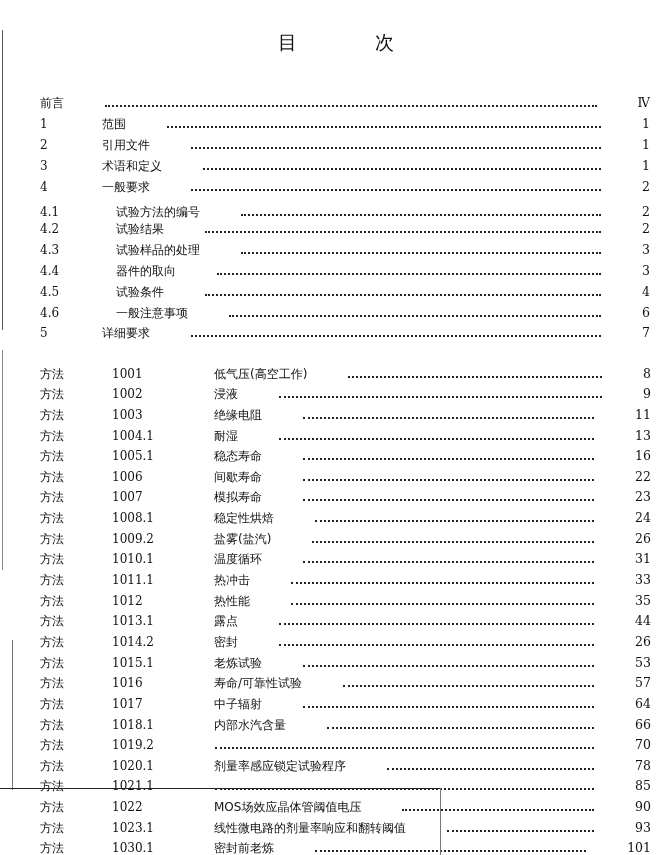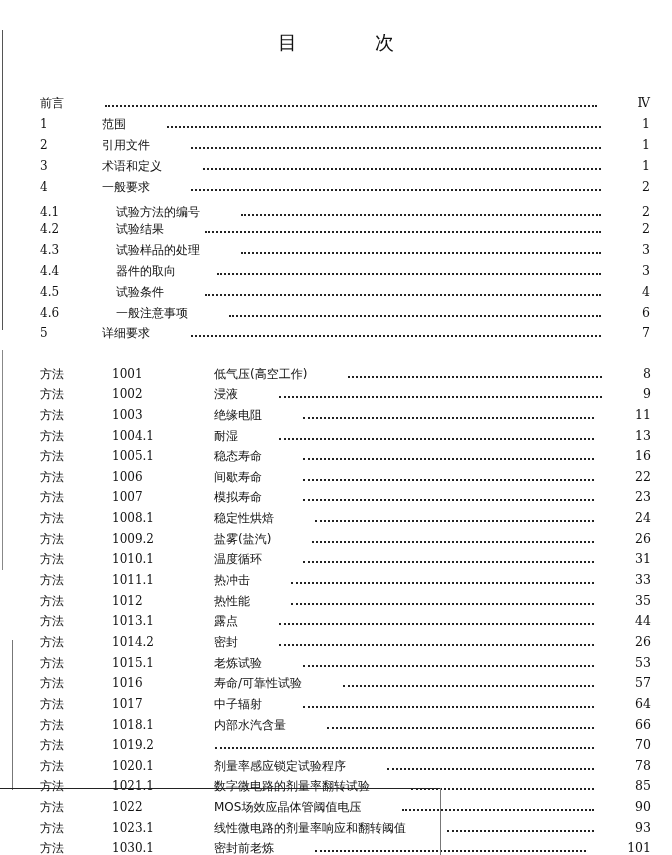--- a/index.html
+++ b/index.html
@@ -265,21 +265,20 @@
     <div class="row m-row" style="top:757px">
       <span class="prefix">方法</span>
       <span class="num">1020.1</span>
       <span class="label">剂量率感应锁定试验程序</span>
       <span class="dots"></span>
       <span class="page-no">78</span>
     </div>
     <div class="row m-row" style="top:777px">
       <span class="prefix">方法</span>
       <span class="num">1021.1</span>
-      <span class="label">数字微电路的剂量率翻转试验</span>
       <span class="dots"></span>
       <span class="page-no">85</span>
     </div>
     <div class="row m-row" style="top:798px">
       <span class="prefix">方法</span>
       <span class="num">1022</span>
       <span class="label">MOS场效应晶体管阈值电压</span>
       <span class="dots"></span>
       <span class="page-no">90</span>
     </div>

